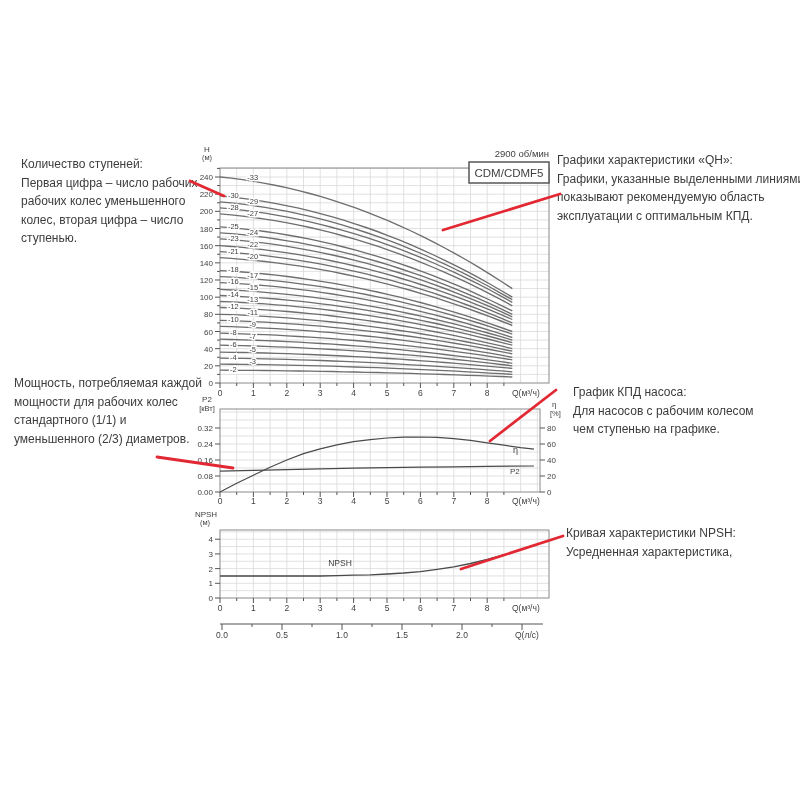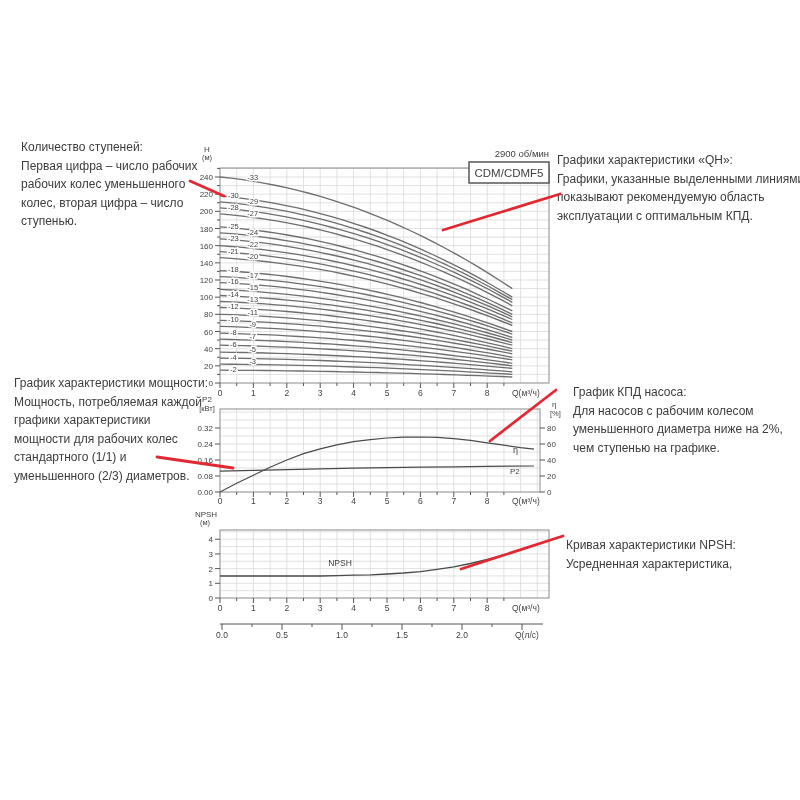--- a/index.html
+++ b/index.html
@@ -10,52 +10,49 @@
   .ann{
     position:absolute;font-size:12px;line-height:18.5px;color:#3c3c3c;
     white-space:nowrap;letter-spacing:0px;
   }
   #chart-svg{position:absolute;left:0;top:0;}
   #chart-svg text{font-family:"Liberation Sans",sans-serif;fill:#3f3f3f;}
 </style>
 </head>
 <body>
 
-<div class="ann" style="left:21px;top:138px">
+<div class="ann" style="left:21px;top:155px">
   <div>Количество ступеней:</div>
   <div>Первая цифра – число рабочих</div>
   <div>рабочих колес уменьшенного</div>
   <div>колес, вторая цифра – число</div>
   <div>ступенью.</div>
 </div>
 
 <div class="ann" style="left:14px;top:374px">
-  <div>График характеристики мощности:</div>
   <div>Мощность, потребляемая каждой</div>
-  <div>графики характеристики</div>
   <div>мощности для рабочих колес</div>
   <div>стандартного (1/1) и</div>
   <div>уменьшенного (2/3) диаметров.</div>
 </div>
 
 <div class="ann" style="left:557px;top:151px">
   <div>Графики характеристики «QH»:</div>
   <div>Графики, указанные выделенными линиями,</div>
   <div>показывают рекомендуемую область</div>
   <div>эксплуатации с оптимальным КПД.</div>
 </div>
 
 <div class="ann" style="left:573px;top:383px">
   <div>График КПД насоса:</div>
   <div>Для насосов с рабочим колесом</div>
-  <div>уменьшенного диаметра ниже на 2%,</div>
   <div>чем ступенью на графике.</div>
 </div>
 
-<div class="ann" style="left:566px;top:536px">
+<div class="ann" style="left:566px;top:524px">
   <div>Кривая характеристики NPSH:</div>
   <div>Усредненная характеристика,</div>
 </div>
 
 <svg id="chart-svg" width="800" height="800">
     <g>
       <g stroke="#d9d9d9" stroke-width="0.8">
         <line x1="236.7" y1="168" x2="236.7" y2="383"></line>
         <line x1="253.4" y1="168" x2="253.4" y2="383"></line>
         <line x1="270.1" y1="168" x2="270.1" y2="383"></line>

